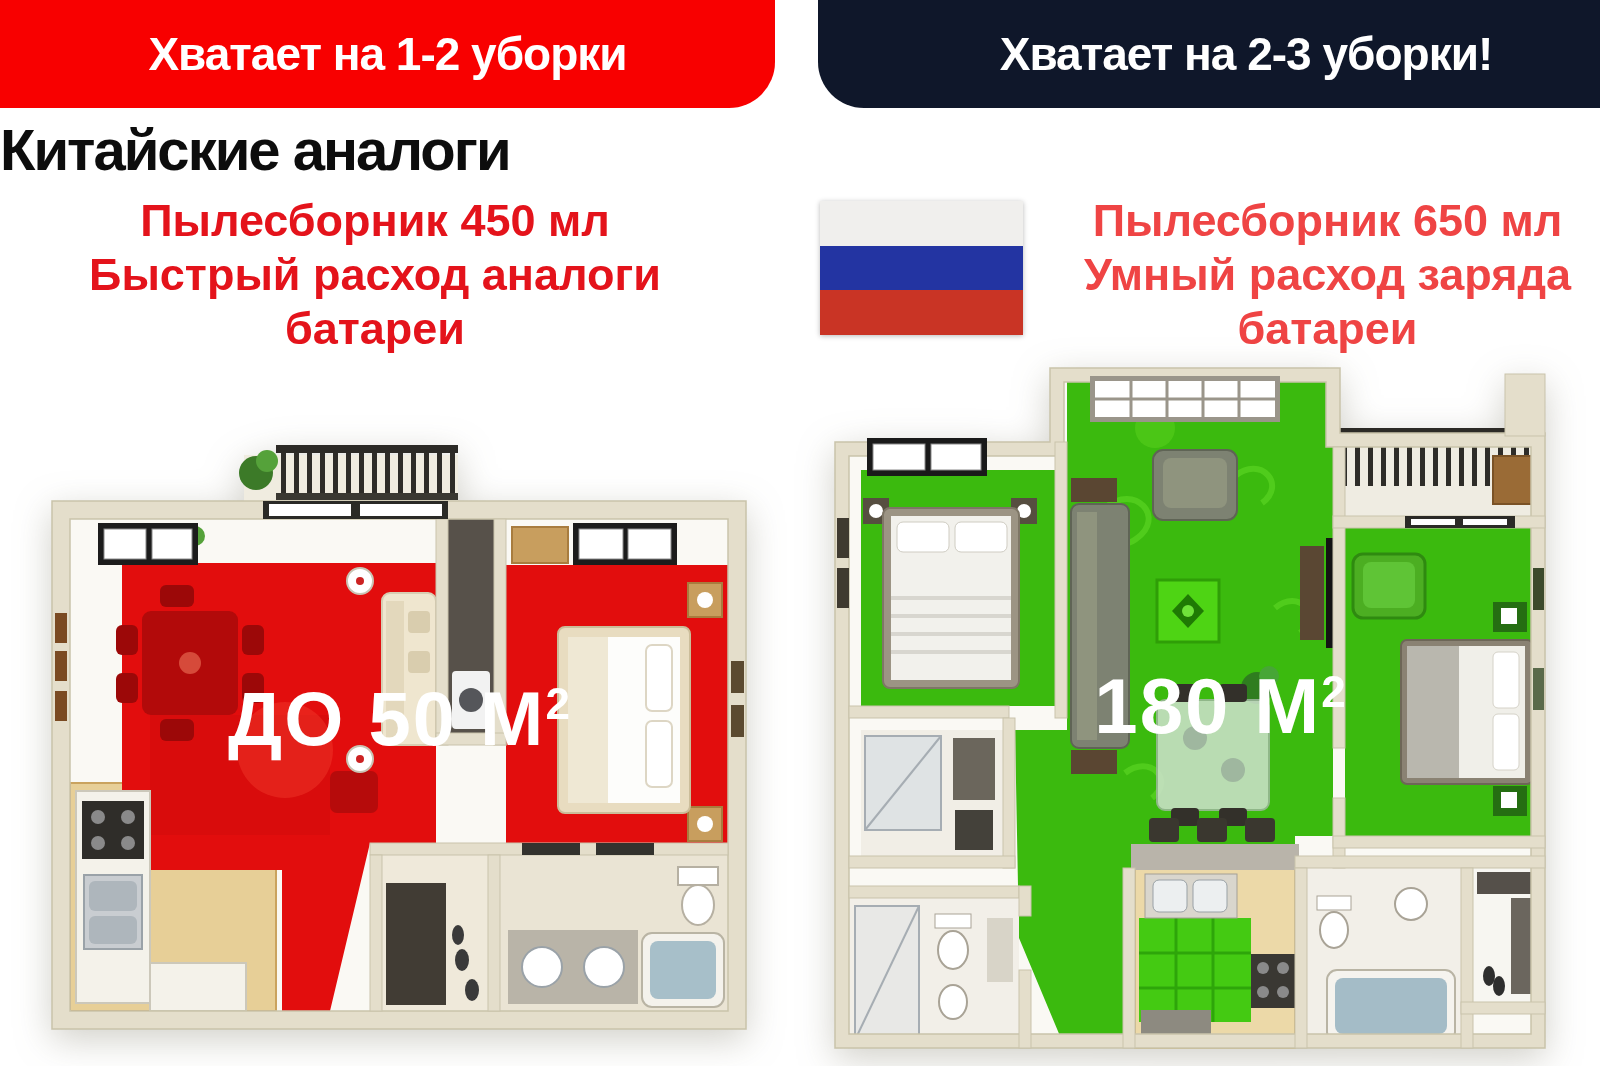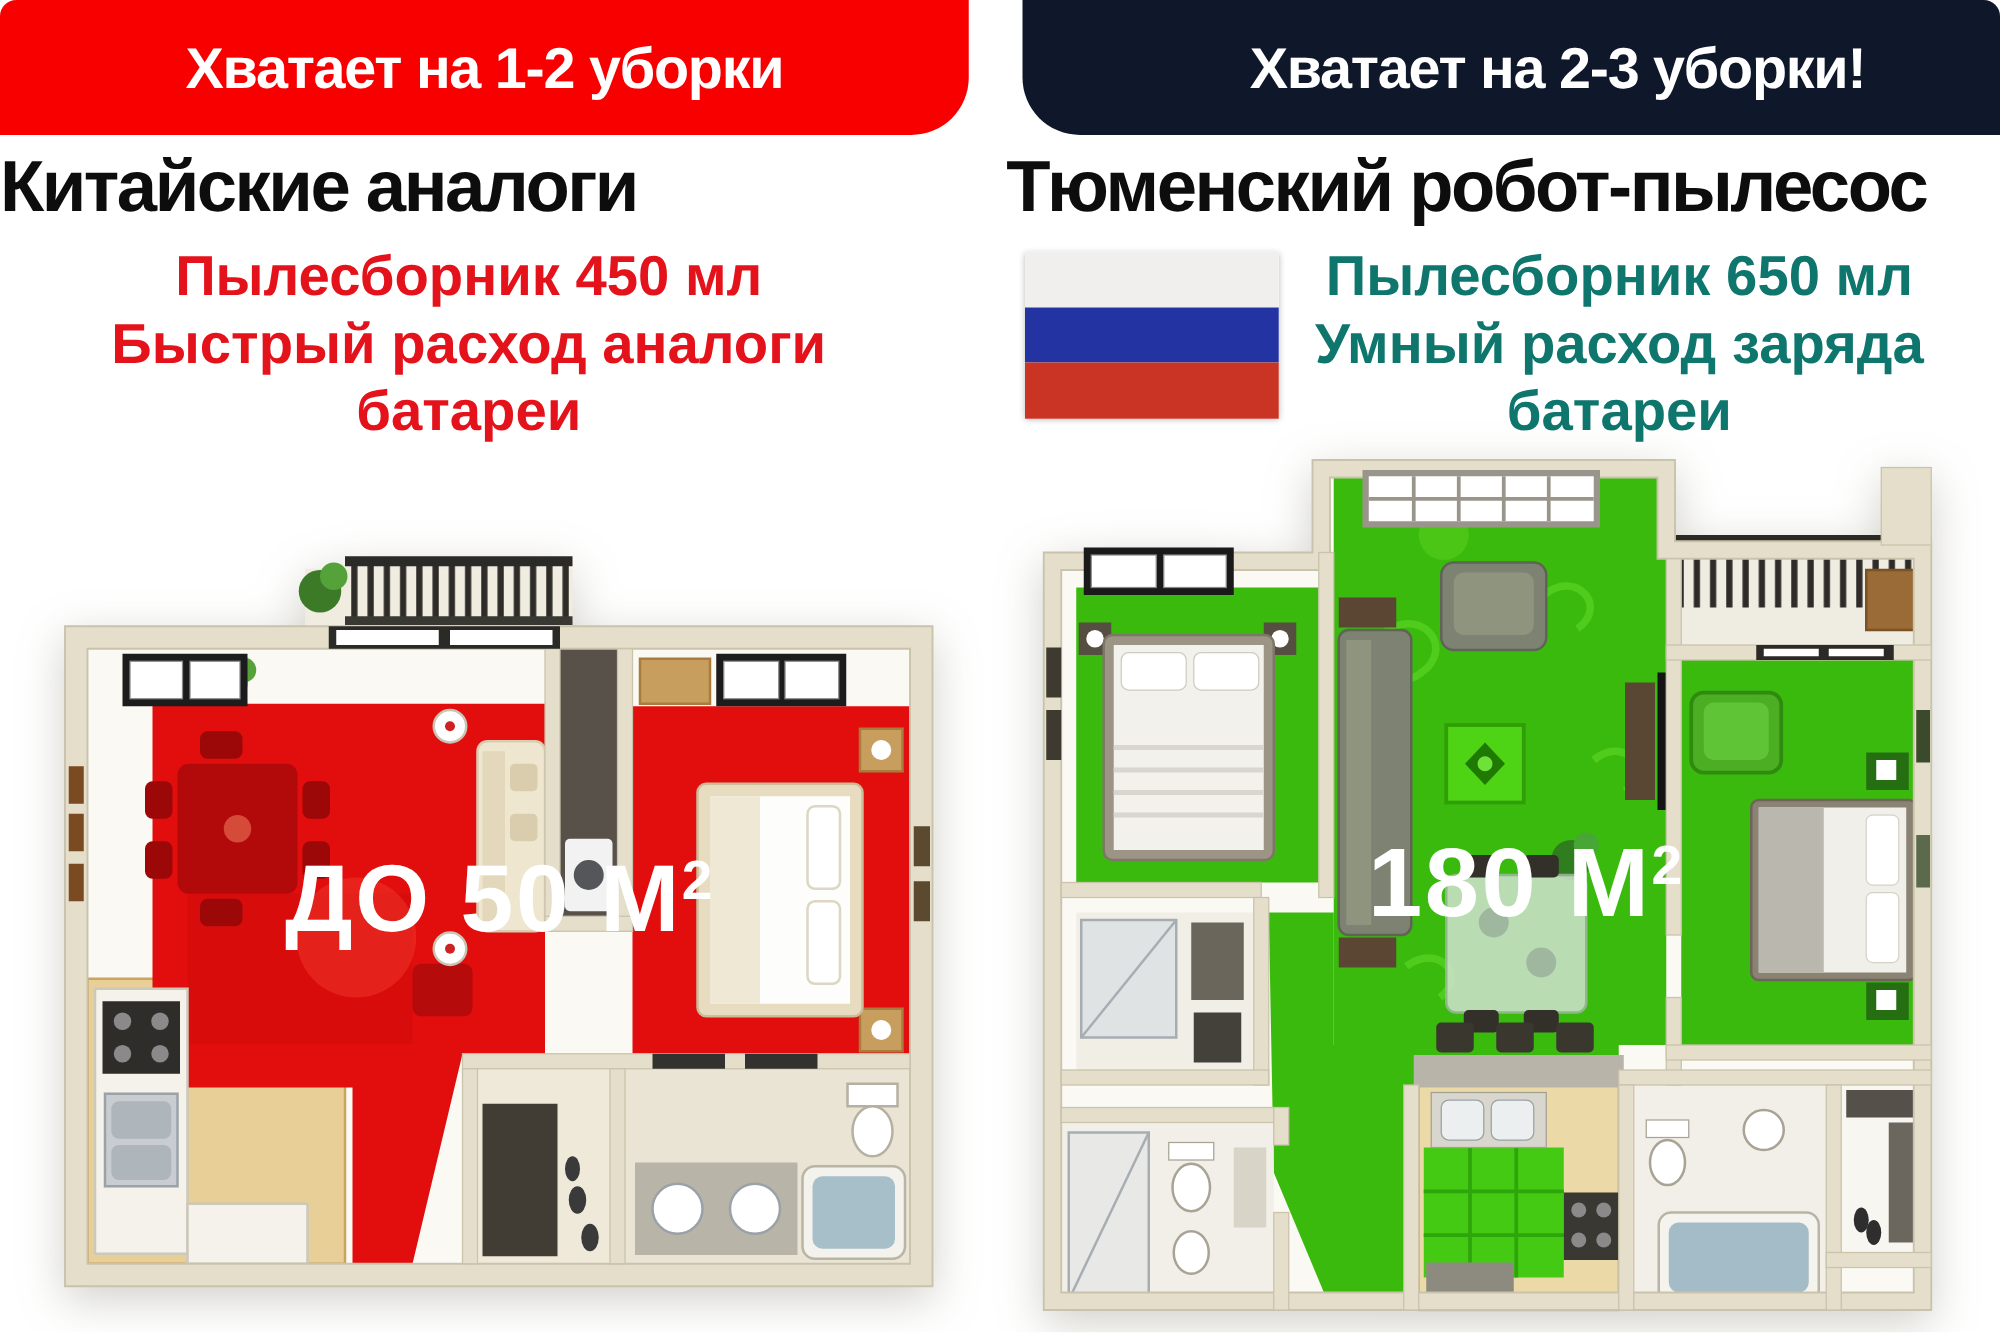--- a/index.html
+++ b/index.html
@@ -1,34 +1,34 @@
 <!DOCTYPE html>
 <html><head>
 <meta charset="utf-8">
 <style>
   html,body{margin:0;padding:0;background:#fff;}
   .canvas{position:relative;width:1600px;height:1066px;background:#fff;overflow:hidden;
-          font-family:"Liberation Sans",sans-serif;border-radius:13px;}
+          font-family:"Liberation Sans",sans-serif;}
 
   
   .banner{position:absolute;top:0;height:108px;display:flex;align-items:center;justify-content:center;
           color:#fff;font-weight:bold;font-size:46px;letter-spacing:-1px;}
   .banner-left{left:0;width:775px;background:#f80000;border-radius:0 0 46px 0;}
   .banner-right{left:818px;width:856px;background:#0f172a;border-radius:0 0 0 46px;}
 
   
   .title{position:absolute;top:116px;margin:0;font-size:58px;font-weight:bold;color:#0d0d0d;
          text-align:left;letter-spacing:-2px;white-space:nowrap;}
   .title-left{left:0;width:760px;}
   .title-right{left:805px;width:795px;}
 
   
   .features{position:absolute;top:194px;font-size:45px;font-weight:bold;line-height:54px;text-align:center;}
   .features-left{left:70px;width:610px;color:#e4131b;}
-  .features-right{left:1023px;width:545px;color:#0f766e;}
+  .features-right{left:1055px;width:545px;color:#ef4444;}
 
   
   .flag{position:absolute;left:820px;top:201px;width:203px;height:134px;display:flex;flex-direction:column;
         box-shadow:0 1px 5px rgba(0,0,0,.28);}
   .flag .w{flex:1;background:#f0efed;}
   .flag .b{flex:1;background:#2334a2;}
   .flag .r{flex:1;background:#c93425;}
 
   
   svg.plan{position:absolute;filter:drop-shadow(0 10px 18px rgba(90,85,60,.28));}
@@ -46,21 +46,20 @@
 <div class="canvas">
 
   <div class="banner banner-left">
     <span>Хватает на 1-2 уборки</span>
   </div>
   <div class="banner banner-right">
     <span>Хватает на 2-3 уборки!</span>
   </div>
 
   <h1 class="title title-left">Китайские аналоги</h1>
-  <h1 class="title title-right">Тюменский робот-пылесос</h1>
 
   <div class="features features-left">
     <div>Пылесборник 450 мл</div>
     <div>Быстрый расход аналоги</div>
     <div>батареи</div>
   </div>
 
   <div class="flag">
     <div class="w"></div>
     <div class="b"></div>

